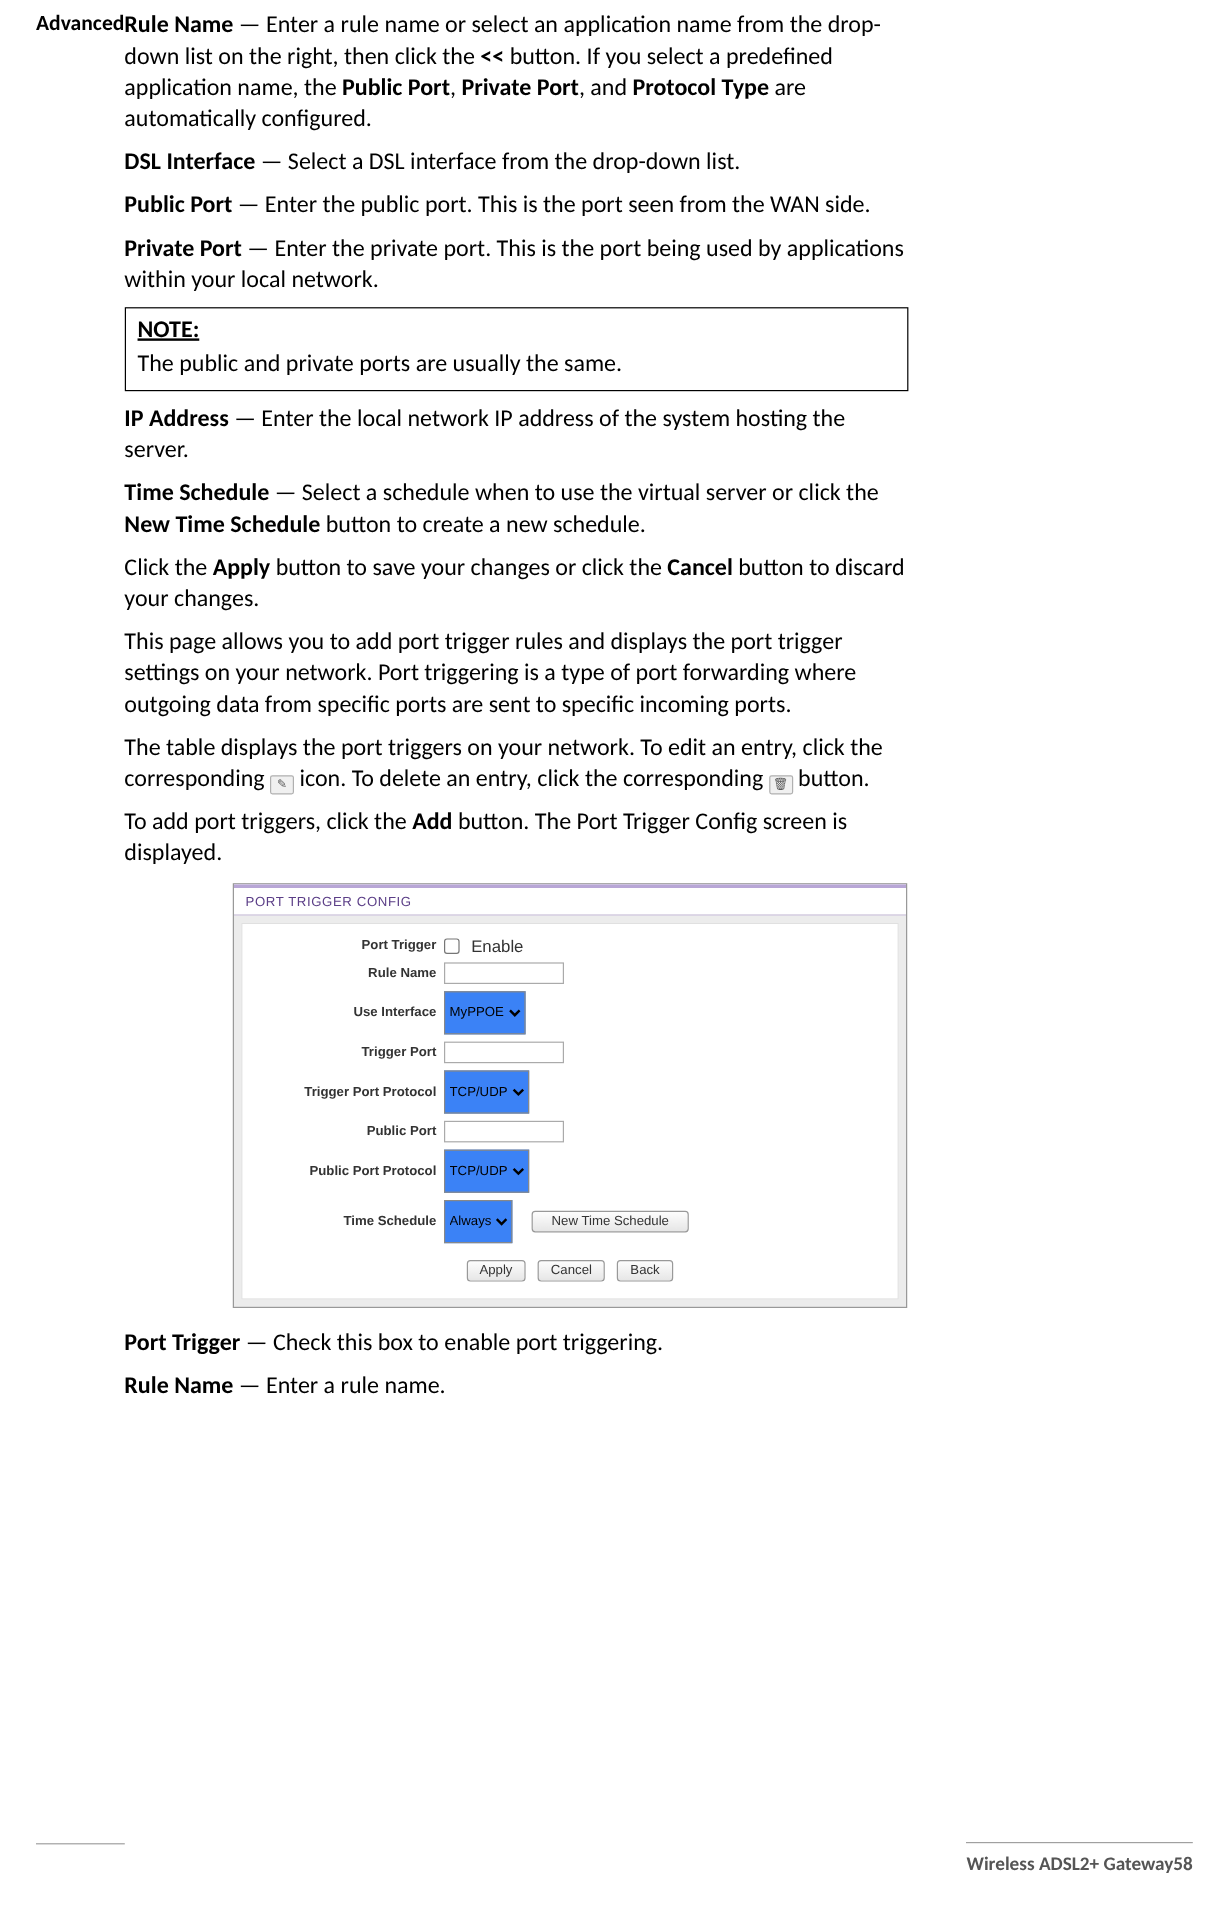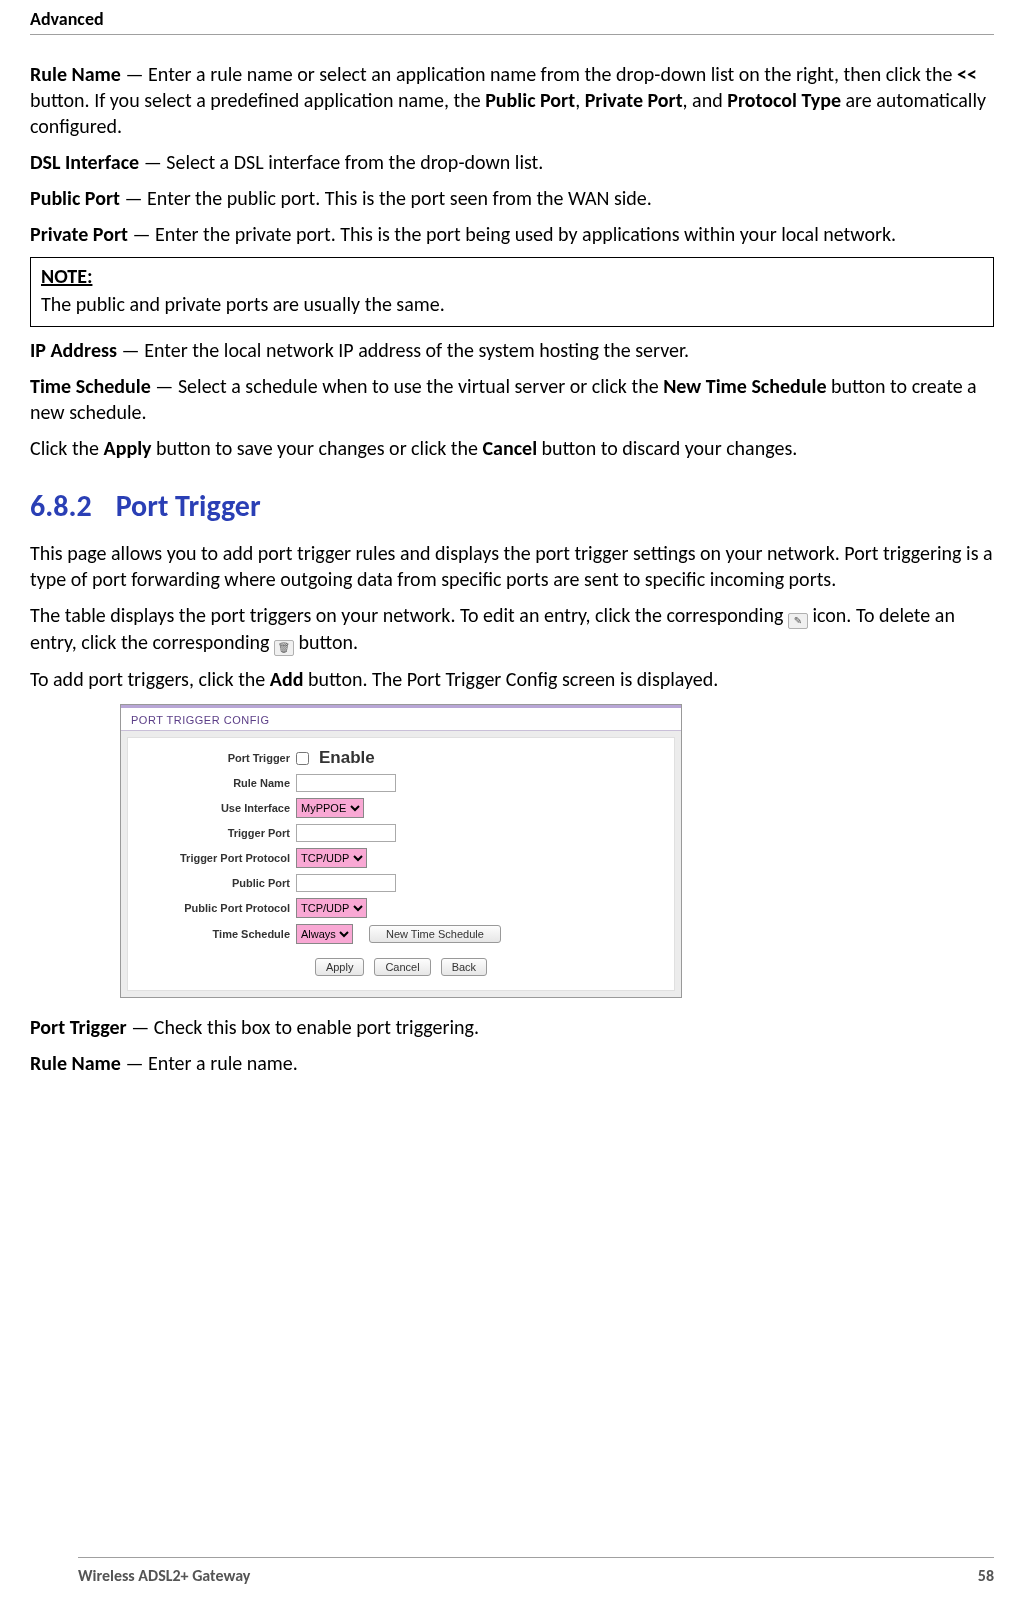--- a/index.html
+++ b/index.html
@@ -7,24 +7,24 @@
     font-size: 20px;
     color: #000;
     margin: 0;
     padding: 0;
     background: #fff;
   }
   .page {
     width: 1024px;
     min-height: 1597px;
     box-sizing: border-box;
-    padding: 8px 30px 12px 30px;
+    padding: 8px 30px 34px 30px;
     position: relative;
     display: flex;
-    flex-direction: column;
+    flex-direction: row;
   }
   .header {
     font-weight: bold;
     font-size: 18px;
     padding-bottom: 4px;
     border-bottom: 1px solid #a0a0a0;
     margin-bottom: 26px;
   }
   .content { flex: 1; }
   p { margin: 0 0 10px 0; line-height: 1.3; }
@@ -96,27 +96,27 @@
     color: #333;
   }
   .form-row .ctl-text {
     box-sizing: border-box;
     width: 100px;
     height: 18px;
     border: 1px solid #aaa;
     background: #fff;
   }
   .form-row select {
-    height: 20px;
+    height: 36px;
     font-size: 11px;
     border: 1px solid #888;
-    background: #f9a8d4;
+    background: #3b82f6;
   }
   .form-row input[type=checkbox] { margin: 0 4px 0 0; }
-  .cb-label { font-weight: bold; font-size: 17px; color: #333; }
+  .cb-label { font-weight: normal; font-size: 14px; color: #333; }
   .nts-btn, .form-btnrow button {
     font-size: 11px;
     padding: 2px 10px;
     background: linear-gradient(#fdfdfd,#e6e6e6);
     border: 1px solid #999;
     border-radius: 3px;
     color: #333;
   }
   .nts-btn { margin-left: 10px; padding: 2px 16px; }
   .form-btnrow {
@@ -174,23 +174,20 @@
     </p>
 
     <p>
       <span class="b">Time Schedule</span><span> — Select a schedule when to use the virtual server or click the </span><span class="b">New Time Schedule</span><span> button to create a new schedule.</span>
     </p>
 
     <p>
       <span>Click the </span><span class="b">Apply</span><span> button to save your changes or click the </span><span class="b">Cancel</span><span> button to discard your changes.</span>
     </p>
 
-    <h2 class="section">
-      <span class="num">6.8.2</span><span>Port Trigger</span>
-    </h2>
 
     <p>This page allows you to add port trigger rules and displays the port trigger settings on your network. Port triggering is a type of port forwarding where outgoing data from specific ports are sent to specific incoming ports.</p>
 
 
     <p>
       <span>The table displays the port triggers on your network. To edit an entry, click the corresponding </span><span class="inline-icon">✎</span><span> icon. To delete an entry, click the corresponding </span><span class="inline-icon">🗑</span><span> button.</span>
     </p>
 
     <p>
       <span>To add port triggers, click the </span><span class="b">Add</span><span> button. The Port Trigger Config screen is displayed.</span>

